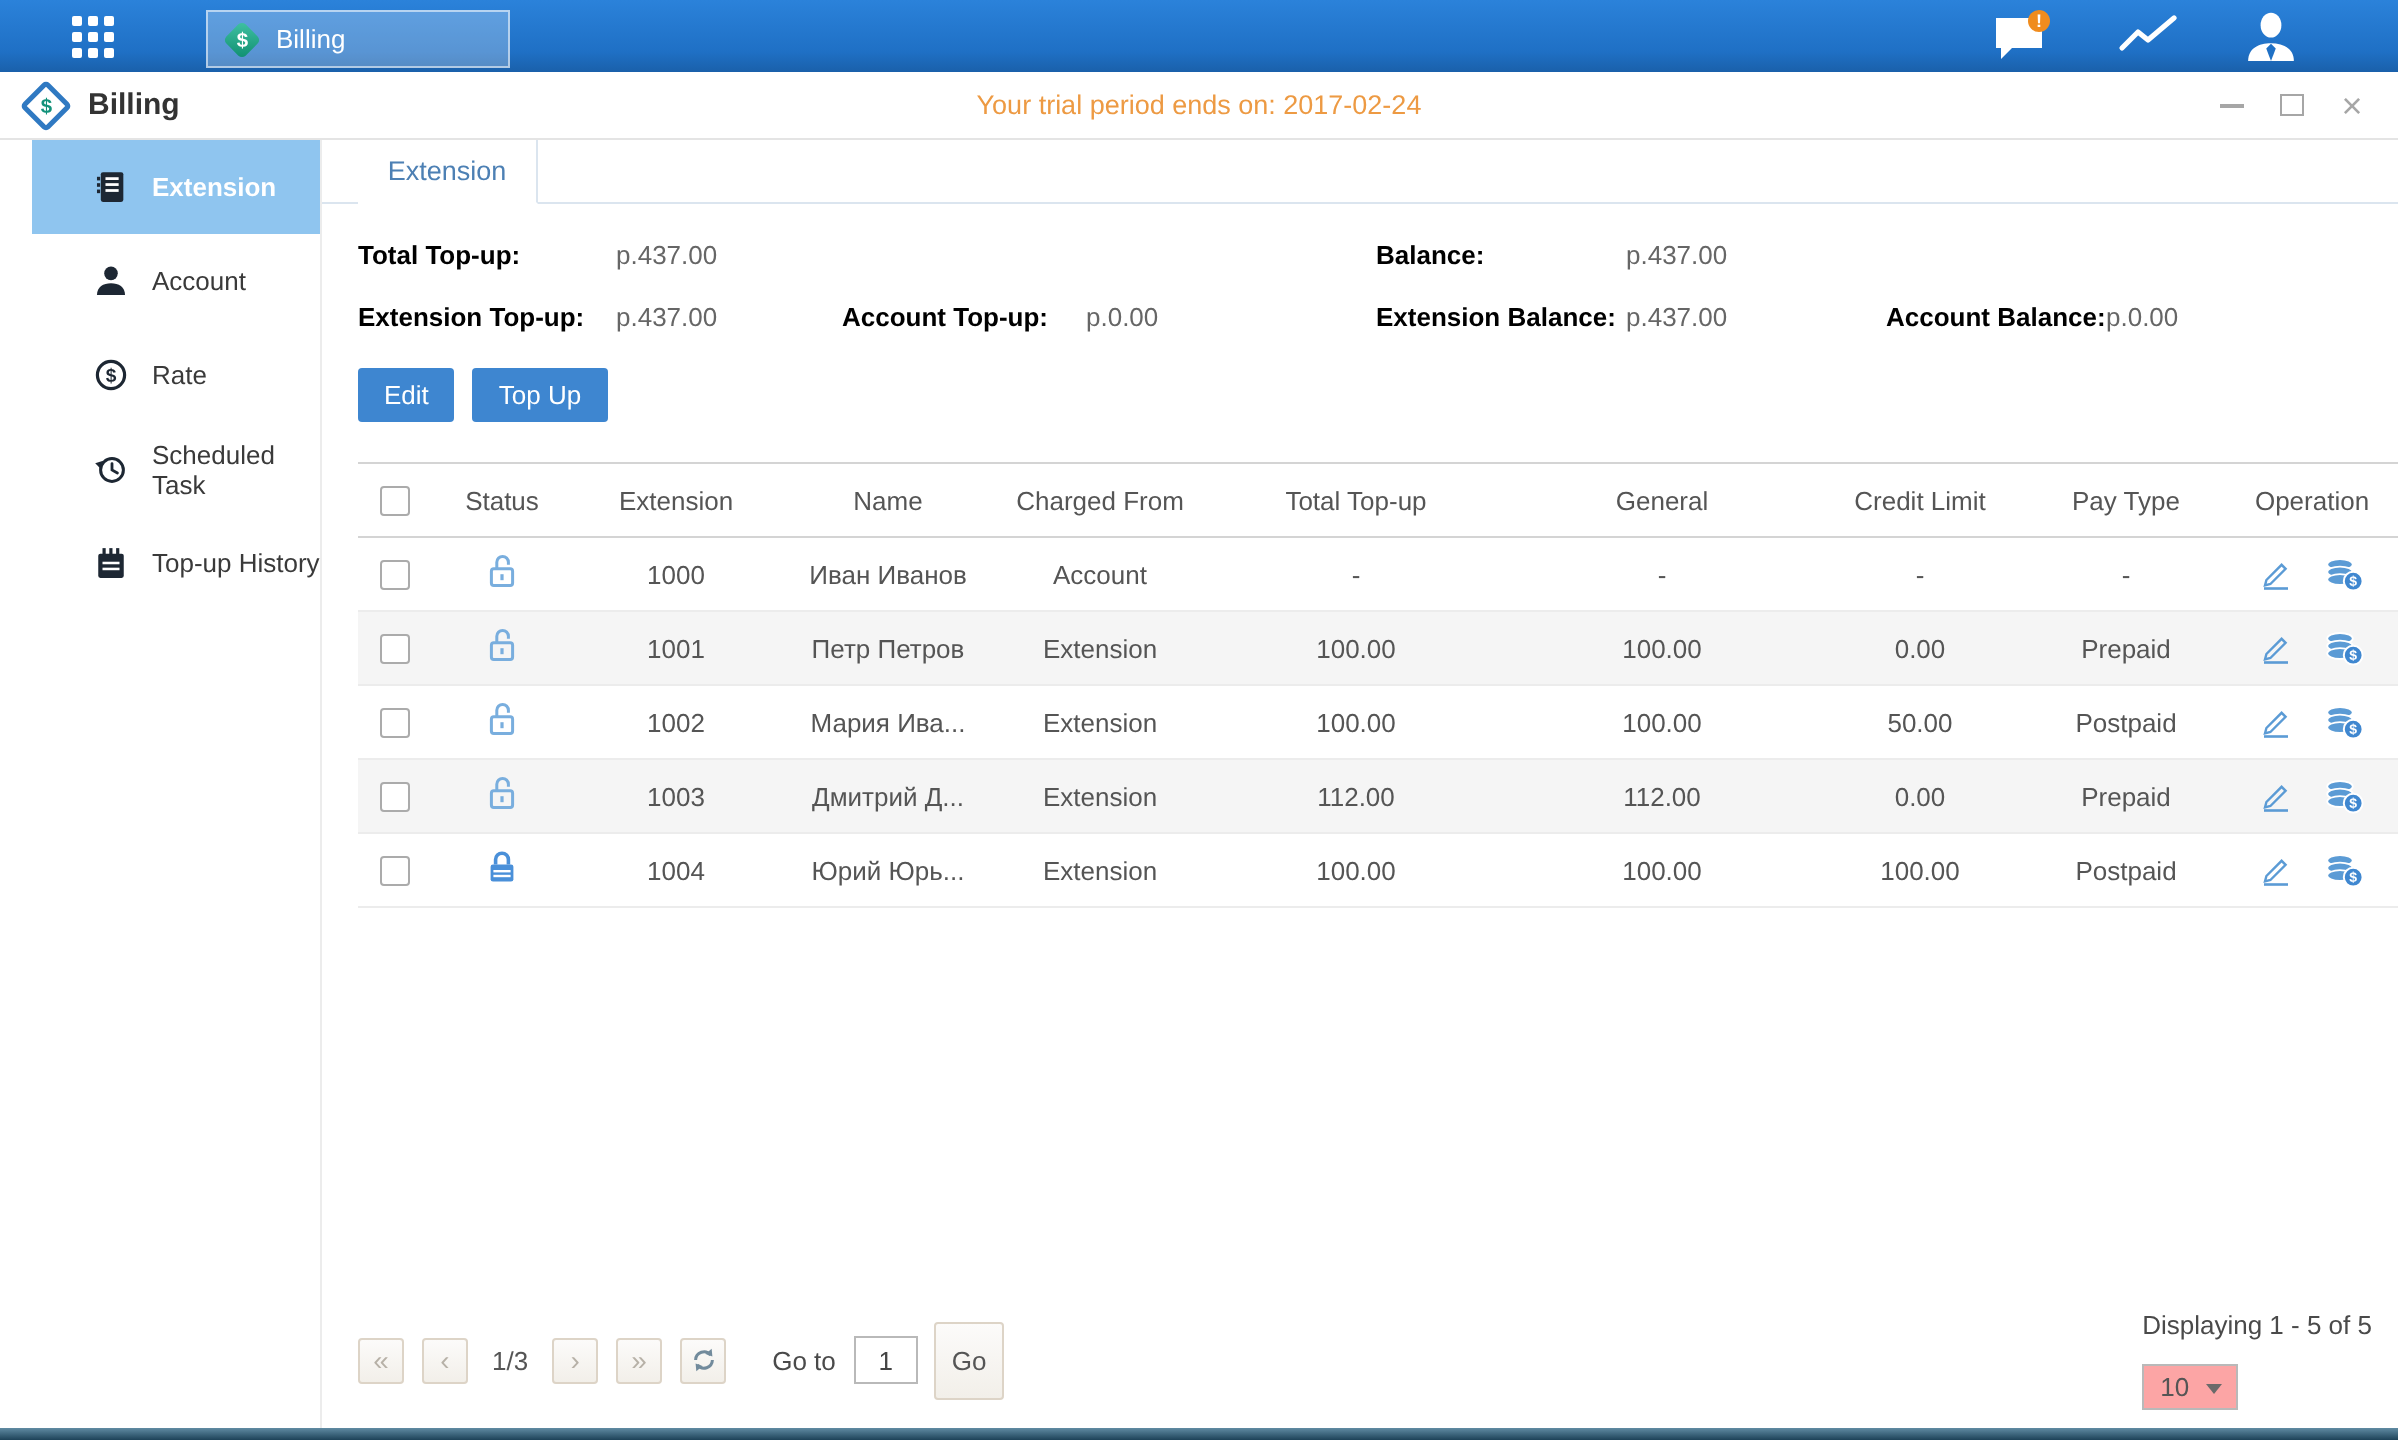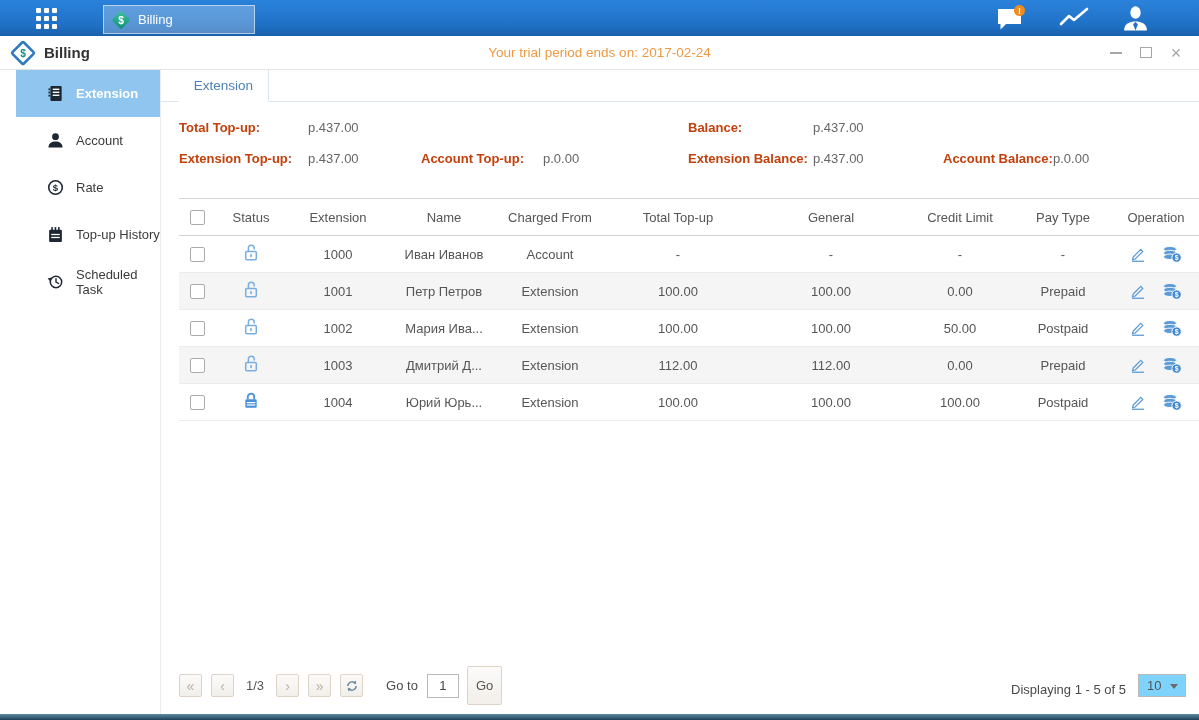--- a/index.html
+++ b/index.html
@@ -49,21 +49,21 @@
   .side-item.active{background:#8fc5ef;color:#fff;font-weight:bold;}
   .side-icon{width:18px;height:18px;display:flex;align-items:center;justify-content:center;flex:0 0 auto;}
 
   .content{flex:1;position:relative;}
   .tabbar{height:32px;border-bottom:1px solid #dbe5ef;box-sizing:border-box;display:flex;}
   .tab{margin-left:18px;width:90px;height:32px;box-sizing:border-box;margin-bottom:-1px;
        background:#fff;border-right:1px solid #dbe5ef;border-bottom:1px solid #fff;
        color:#4d80b4;font-size:13.5px;display:flex;align-items:center;justify-content:center;cursor:pointer;}
 
   .summary{position:relative;height:76px;font-size:13px;}
-  .sum-label{position:absolute;font-weight:bold;color:#c2410c;white-space:nowrap;}
+  .sum-label{position:absolute;font-weight:bold;color:#000000;white-space:nowrap;}
   .sum-value{position:absolute;color:#666;white-space:nowrap;}
   .r1{top:18px;} .r2{top:49px;}
 
   .btnrow{margin:6px 0 0 18px;display:flex;gap:9px;}
   .btn{background:#3e86d0;color:#fff;font-size:13px;border:none;border-radius:2px;
        height:27px;padding:0 13px;cursor:pointer;font-family:inherit;}
 
   table.grid{width:1000px;margin:20px 0 0 18px;border-collapse:collapse;table-layout:fixed;
              font-size:13px;color:#555;}
   .grid th{height:34px;font-weight:normal;color:#555;text-align:center;
@@ -89,22 +89,22 @@
           display:flex;align-items:center;justify-content:center;color:#b7b1a7;font-size:14px;}
   .pg-first::before{content:"\00AB";} .pg-prev::before{content:"\2039";}
   .pg-next::before{content:"\203A";}  .pg-last::before{content:"\00BB";}
   .pg-label{margin:0 12px 0 3px;color:#555;}
   .goto-label{margin:0 9px 0 14px;}
   .goto-input{width:26px;height:20px;border:1px solid #b9b9b9;text-align:center;font-size:13px;
               color:#444;font-family:inherit;}
   .go-btn{margin-left:8px;height:39px;box-sizing:border-box;padding:0 8px;cursor:pointer;
           background:linear-gradient(#fcfbfa,#f2efe9);border:1px solid #ddd4c7;border-radius:2px;
           font-size:13px;color:#555;display:flex;align-items:center;}
-  .pg-right{margin-left:auto;display:flex;align-items:flex-end;gap:12px;}
-  .select{width:48px;height:23px;box-sizing:border-box;border:1px solid #b9b9b9;background:#7dd3fc;
+  .pg-right{margin-left:auto;display:flex;align-items:flex-start;gap:12px;flex-direction:column;}
+  .select{width:48px;height:23px;box-sizing:border-box;border:1px solid #b9b9b9;background:#fca5a5;
           display:flex;align-items:center;padding-left:8px;position:relative;cursor:pointer;color:#555;}
   .select .caret{position:absolute;right:7px;top:9px;width:0;height:0;
           border-left:4px solid transparent;border-right:4px solid transparent;border-top:5px solid #6a6a6a;}
 
   .bottom-strip{position:absolute;left:0;right:0;bottom:0;height:6px;
           background:linear-gradient(180deg,#608ba3,#1d4258);}
 </style>
 </head>
 <body>
 
@@ -199,41 +199,41 @@
     <span class="side-icon">
             <svg width="17" height="17" viewBox="0 0 16 16">
               <circle cx="8" cy="8" r="6.4" fill="none" stroke="#1d2733" stroke-width="1.5"></circle>
               <text x="8" y="11.2" font-size="9" font-weight="bold" text-anchor="middle" fill="#1d2733">$</text>
             </svg>
           </span>
     <span class="side-label">Rate</span>
   </div>
         <div class="side-item">
     <span class="side-icon">
+            <svg width="17" height="17" viewBox="0 0 17 17">
+              <circle cx="9" cy="9" r="5.7" fill="none" stroke="#1d2733" stroke-width="1.5"></circle>
+              <path d="M9 5.8 V9 l2.7 1.5" fill="none" stroke="#1d2733" stroke-width="1.4" stroke-linecap="round"></path>
+              <polygon points="0.6,5.6 4.6,4.4 3.2,8.2" fill="#1d2733"></polygon>
+            </svg>
+          </span>
+    <span class="side-label">Scheduled Task</span>
+  </div>
+        <div class="side-item">
+    <span class="side-icon">
             <svg width="17" height="17" viewBox="0 0 16 16">
               <rect x="2" y="3.6" width="12" height="11.4" rx="1" fill="#1d2733"></rect>
               <rect x="4" y="1" width="1.5" height="3.6" fill="#1d2733"></rect>
               <rect x="7.2" y="1" width="1.5" height="3.6" fill="#1d2733"></rect>
               <rect x="10.4" y="1" width="1.5" height="3.6" fill="#1d2733"></rect>
               <rect x="4" y="7.4" width="8" height="1.2" fill="#fff"></rect>
               <rect x="4" y="10.2" width="8" height="1.2" fill="#fff"></rect>
             </svg>
           </span>
     <span class="side-label">Top-up History</span>
   </div>
-        <div class="side-item">
-    <span class="side-icon">
-            <svg width="17" height="17" viewBox="0 0 17 17">
-              <circle cx="9" cy="9" r="5.7" fill="none" stroke="#1d2733" stroke-width="1.5"></circle>
-              <path d="M9 5.8 V9 l2.7 1.5" fill="none" stroke="#1d2733" stroke-width="1.4" stroke-linecap="round"></path>
-              <polygon points="0.6,5.6 4.6,4.4 3.2,8.2" fill="#1d2733"></polygon>
-            </svg>
-          </span>
-    <span class="side-label">Scheduled Task</span>
-  </div>
       </div>
 
     <div class="content">
       <div class="tabbar">
         <div class="tab">Extension</div>
       </div>
 
       <div class="summary">
         <span class="sum-label r1" style="left:18px">Total Top-up:</span>
         <span class="sum-value r1" style="left:147px">p.437.00</span>
@@ -243,20 +243,24 @@
         <span class="sum-label r2" style="left:18px">Extension Top-up:</span>
         <span class="sum-value r2" style="left:147px">p.437.00</span>
         <span class="sum-label r2" style="left:260px">Account Top-up:</span>
         <span class="sum-value r2" style="left:382px">p.0.00</span>
         <span class="sum-label r2" style="left:527px">Extension Balance:</span>
         <span class="sum-value r2" style="left:652px">p.437.00</span>
         <span class="sum-label r2" style="left:782px">Account Balance:</span>
         <span class="sum-value r2" style="left:892px">p.0.00</span>
       </div>
 
+      <div class="btnrow">
+        <button class="btn">Edit</button>
+        <button class="btn">Top Up</button>
+      </div>
 
       <table class="grid">
         <thead>
           <tr id="head-row">
             <th>
               <span class="checkbox"></span>
             </th>
           <th>Status</th>
               <th>Extension</th>
               <th>Name</th>

